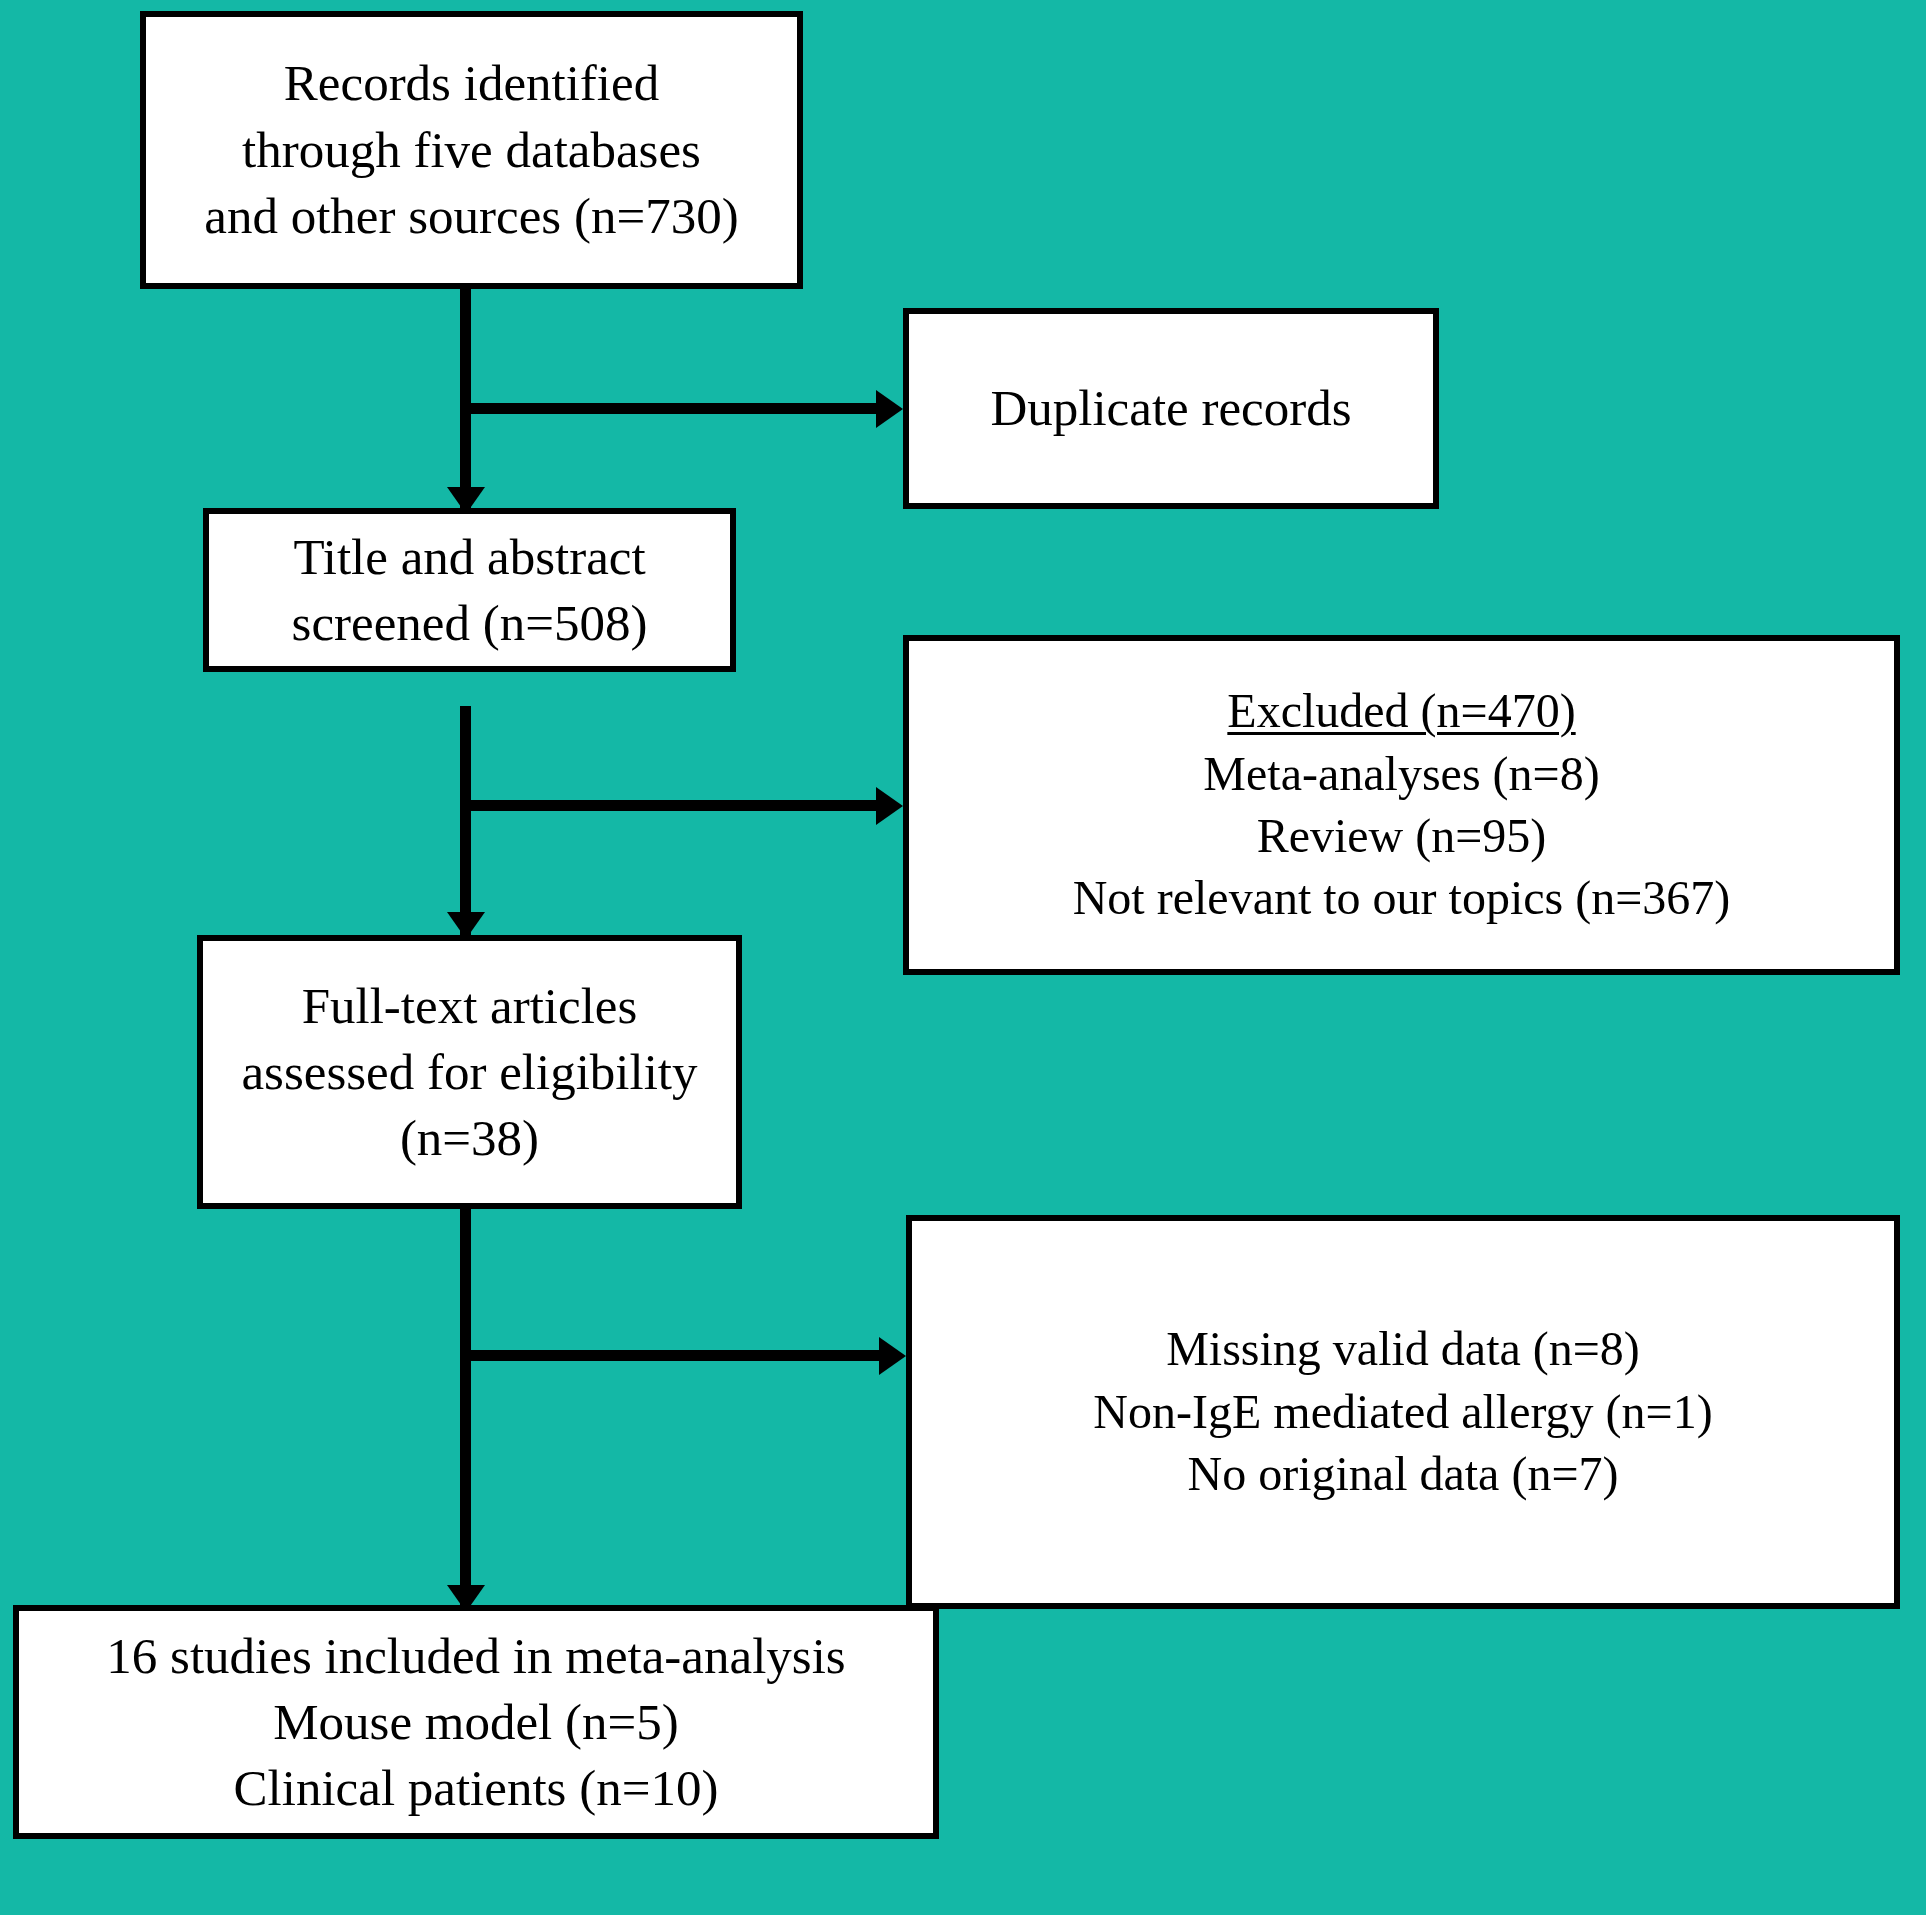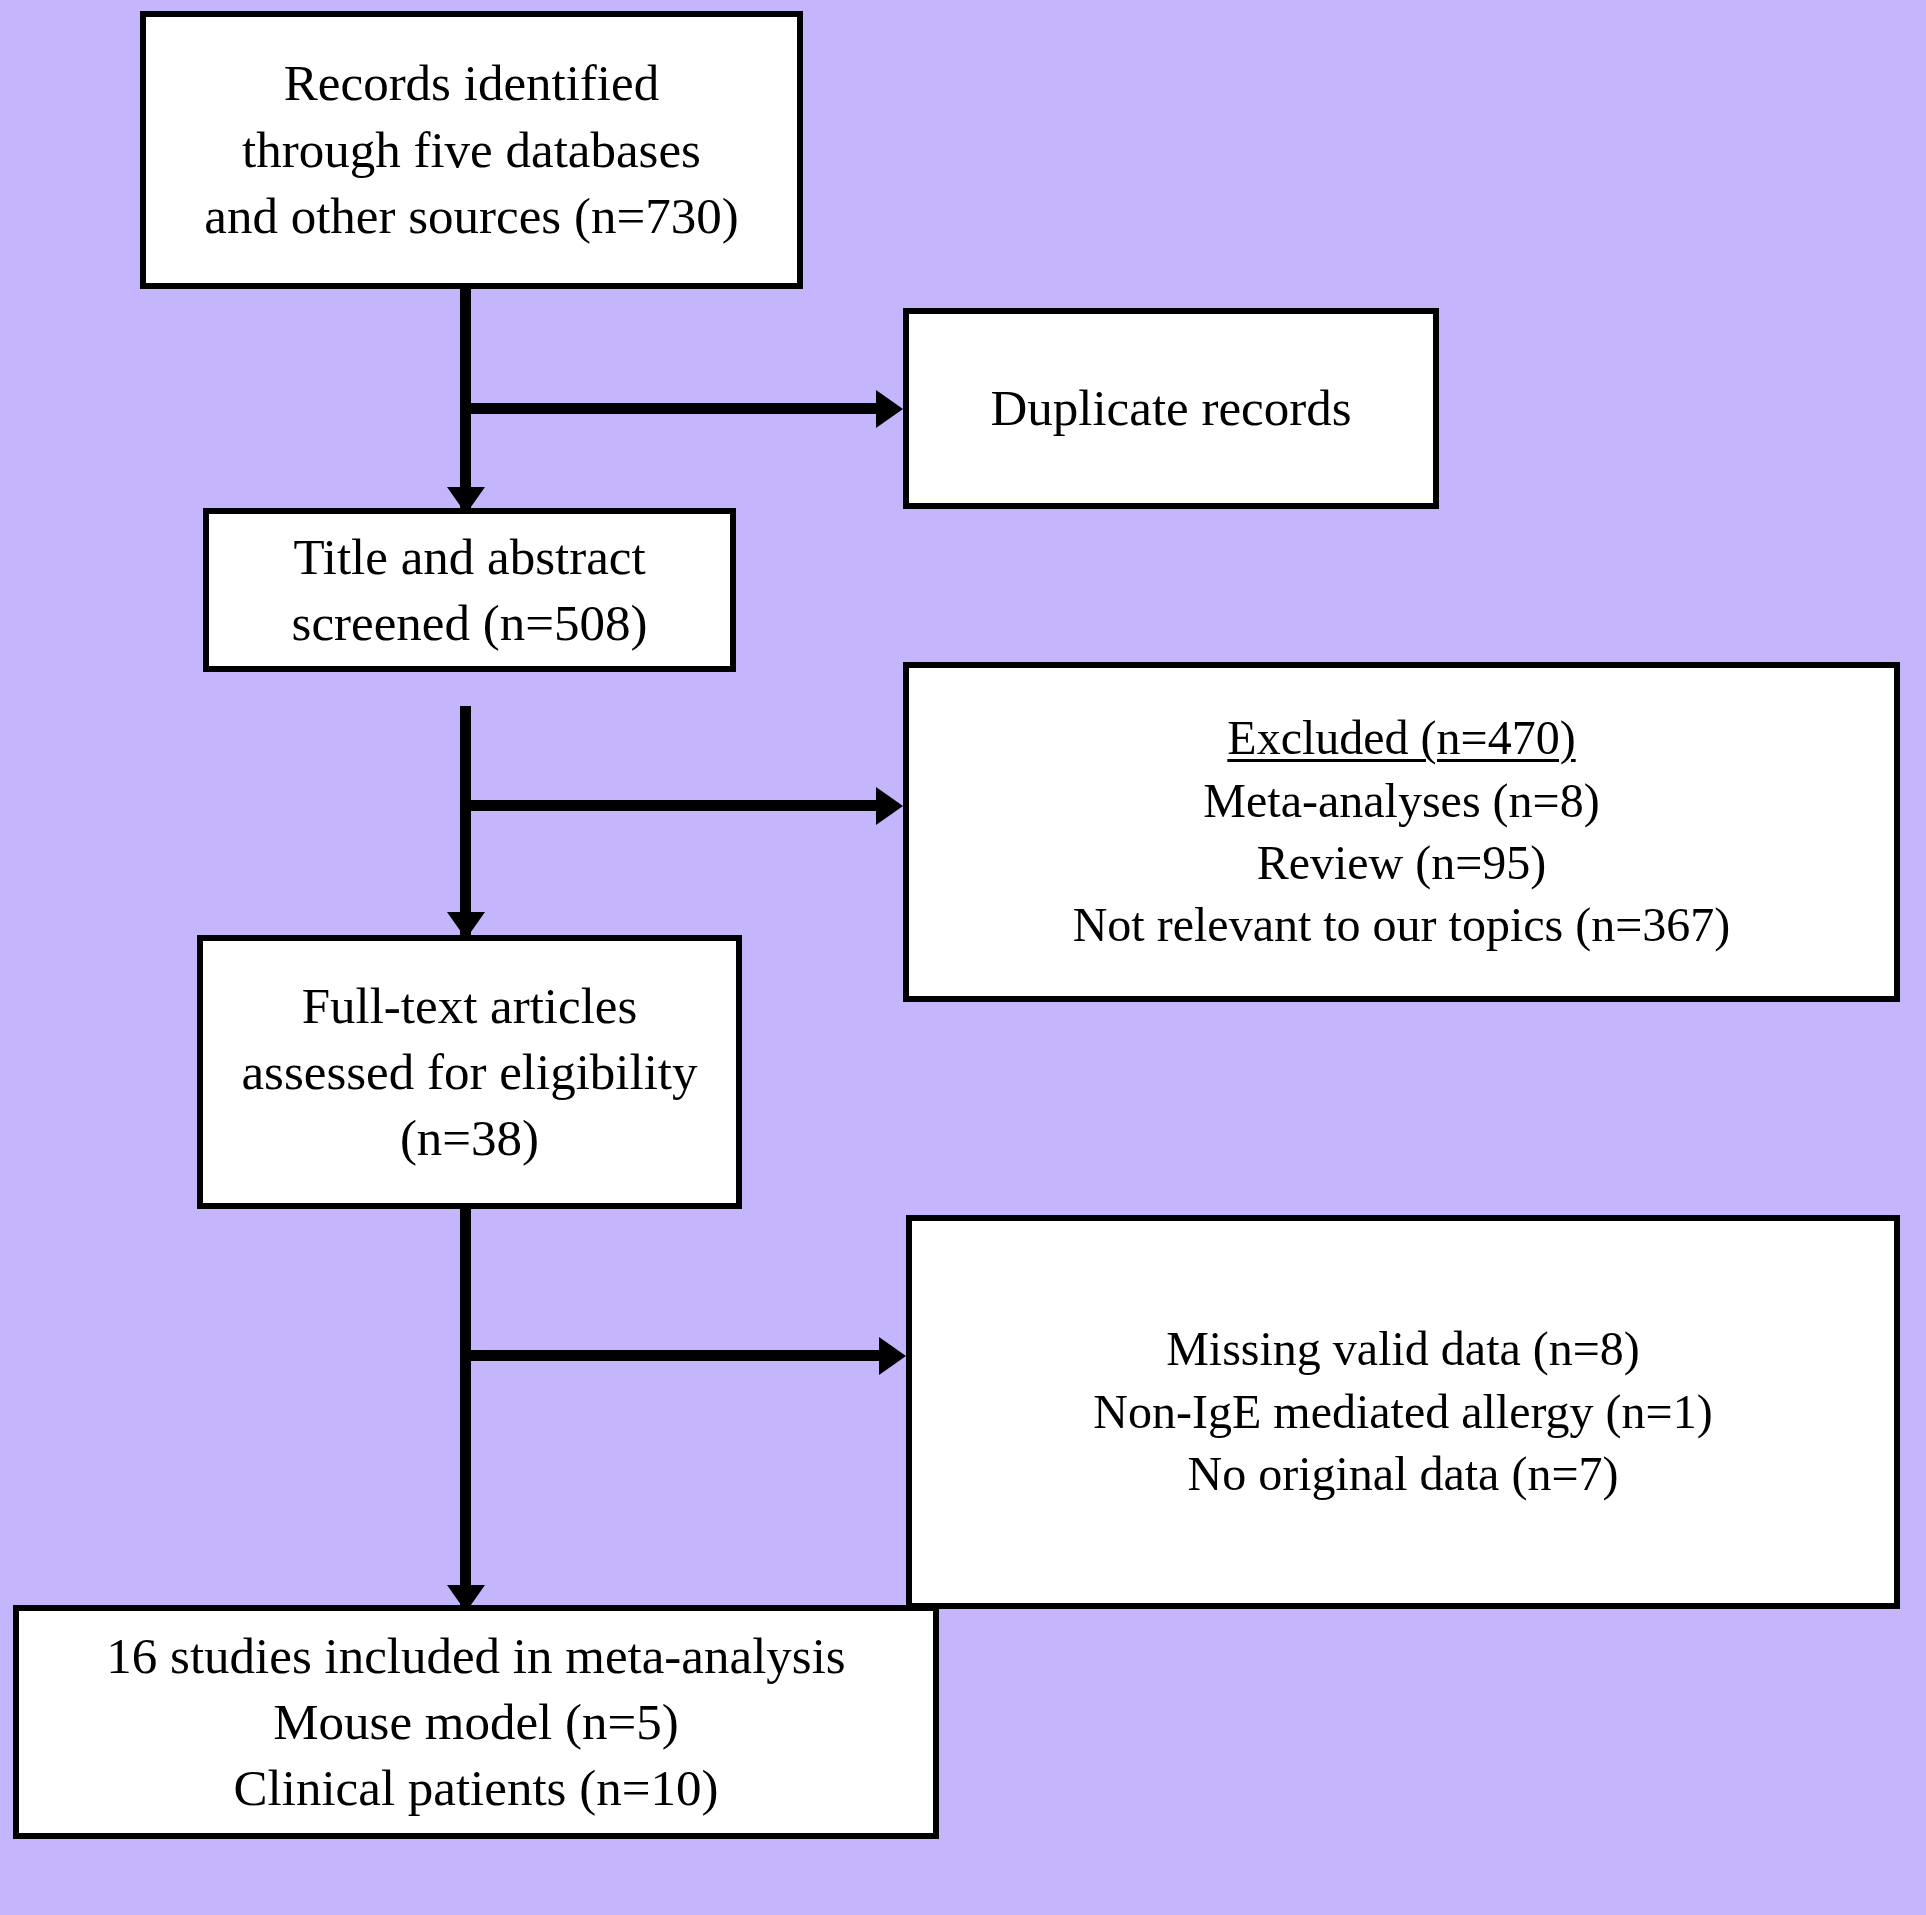--- a/index.html
+++ b/index.html
@@ -5,21 +5,21 @@
 <style>
   html, body {
     margin: 0;
     padding: 0;
     background: #ffffff;
   }
   #canvas {
     position: relative;
     width: 1926px;
     height: 1915px;
-    background: #c4b5fd;
+    background: #14b8a6;
     font-family: "Liberation Serif", "DejaVu Serif", serif;
     color: #000000;
     overflow: hidden;
   }
   .flow-box {
     position: absolute;
     box-sizing: border-box;
     border: 6.6px solid #000000;
     background: #ffffff;
     display: flex;
@@ -92,21 +92,21 @@
     <span class="line">Title and abstract</span>
     <span class="line">screened (n=508)</span>
   </div>
 
   <div class="conn-v" style="left:460px; top:706px; width:11.3px; height:232px;"></div>
   <div class="arrow-down" style="left:447px; top:912px;"></div>
 
   <div class="conn-h" style="left:460px; top:800px; width:421px; height:11.3px;"></div>
   <div class="arrow-right" style="left:876px; top:787px;"></div>
 
-  <div class="flow-box fs-side" style="left:903px; top:662px; width:997px; height:340px; padding:6px 13px;">
+  <div class="flow-box fs-side" style="left:903px; top:635px; width:997px; height:340px; padding:6px 13px;">
     <span class="line underlined">Excluded (n=470)</span>
     <span class="line">Meta-analyses (n=8)</span>
     <span class="line">Review (n=95)</span>
     <span class="line">Not relevant to our topics (n=367)</span>
   </div>
 
   <div class="flow-box fs-main" style="left:197px; top:935px; width:545px; height:274px; padding:0 0;">
     <span class="line">Full-text articles</span>
     <span class="line">assessed for eligibility</span>
     <span class="line">(n=38)</span>

